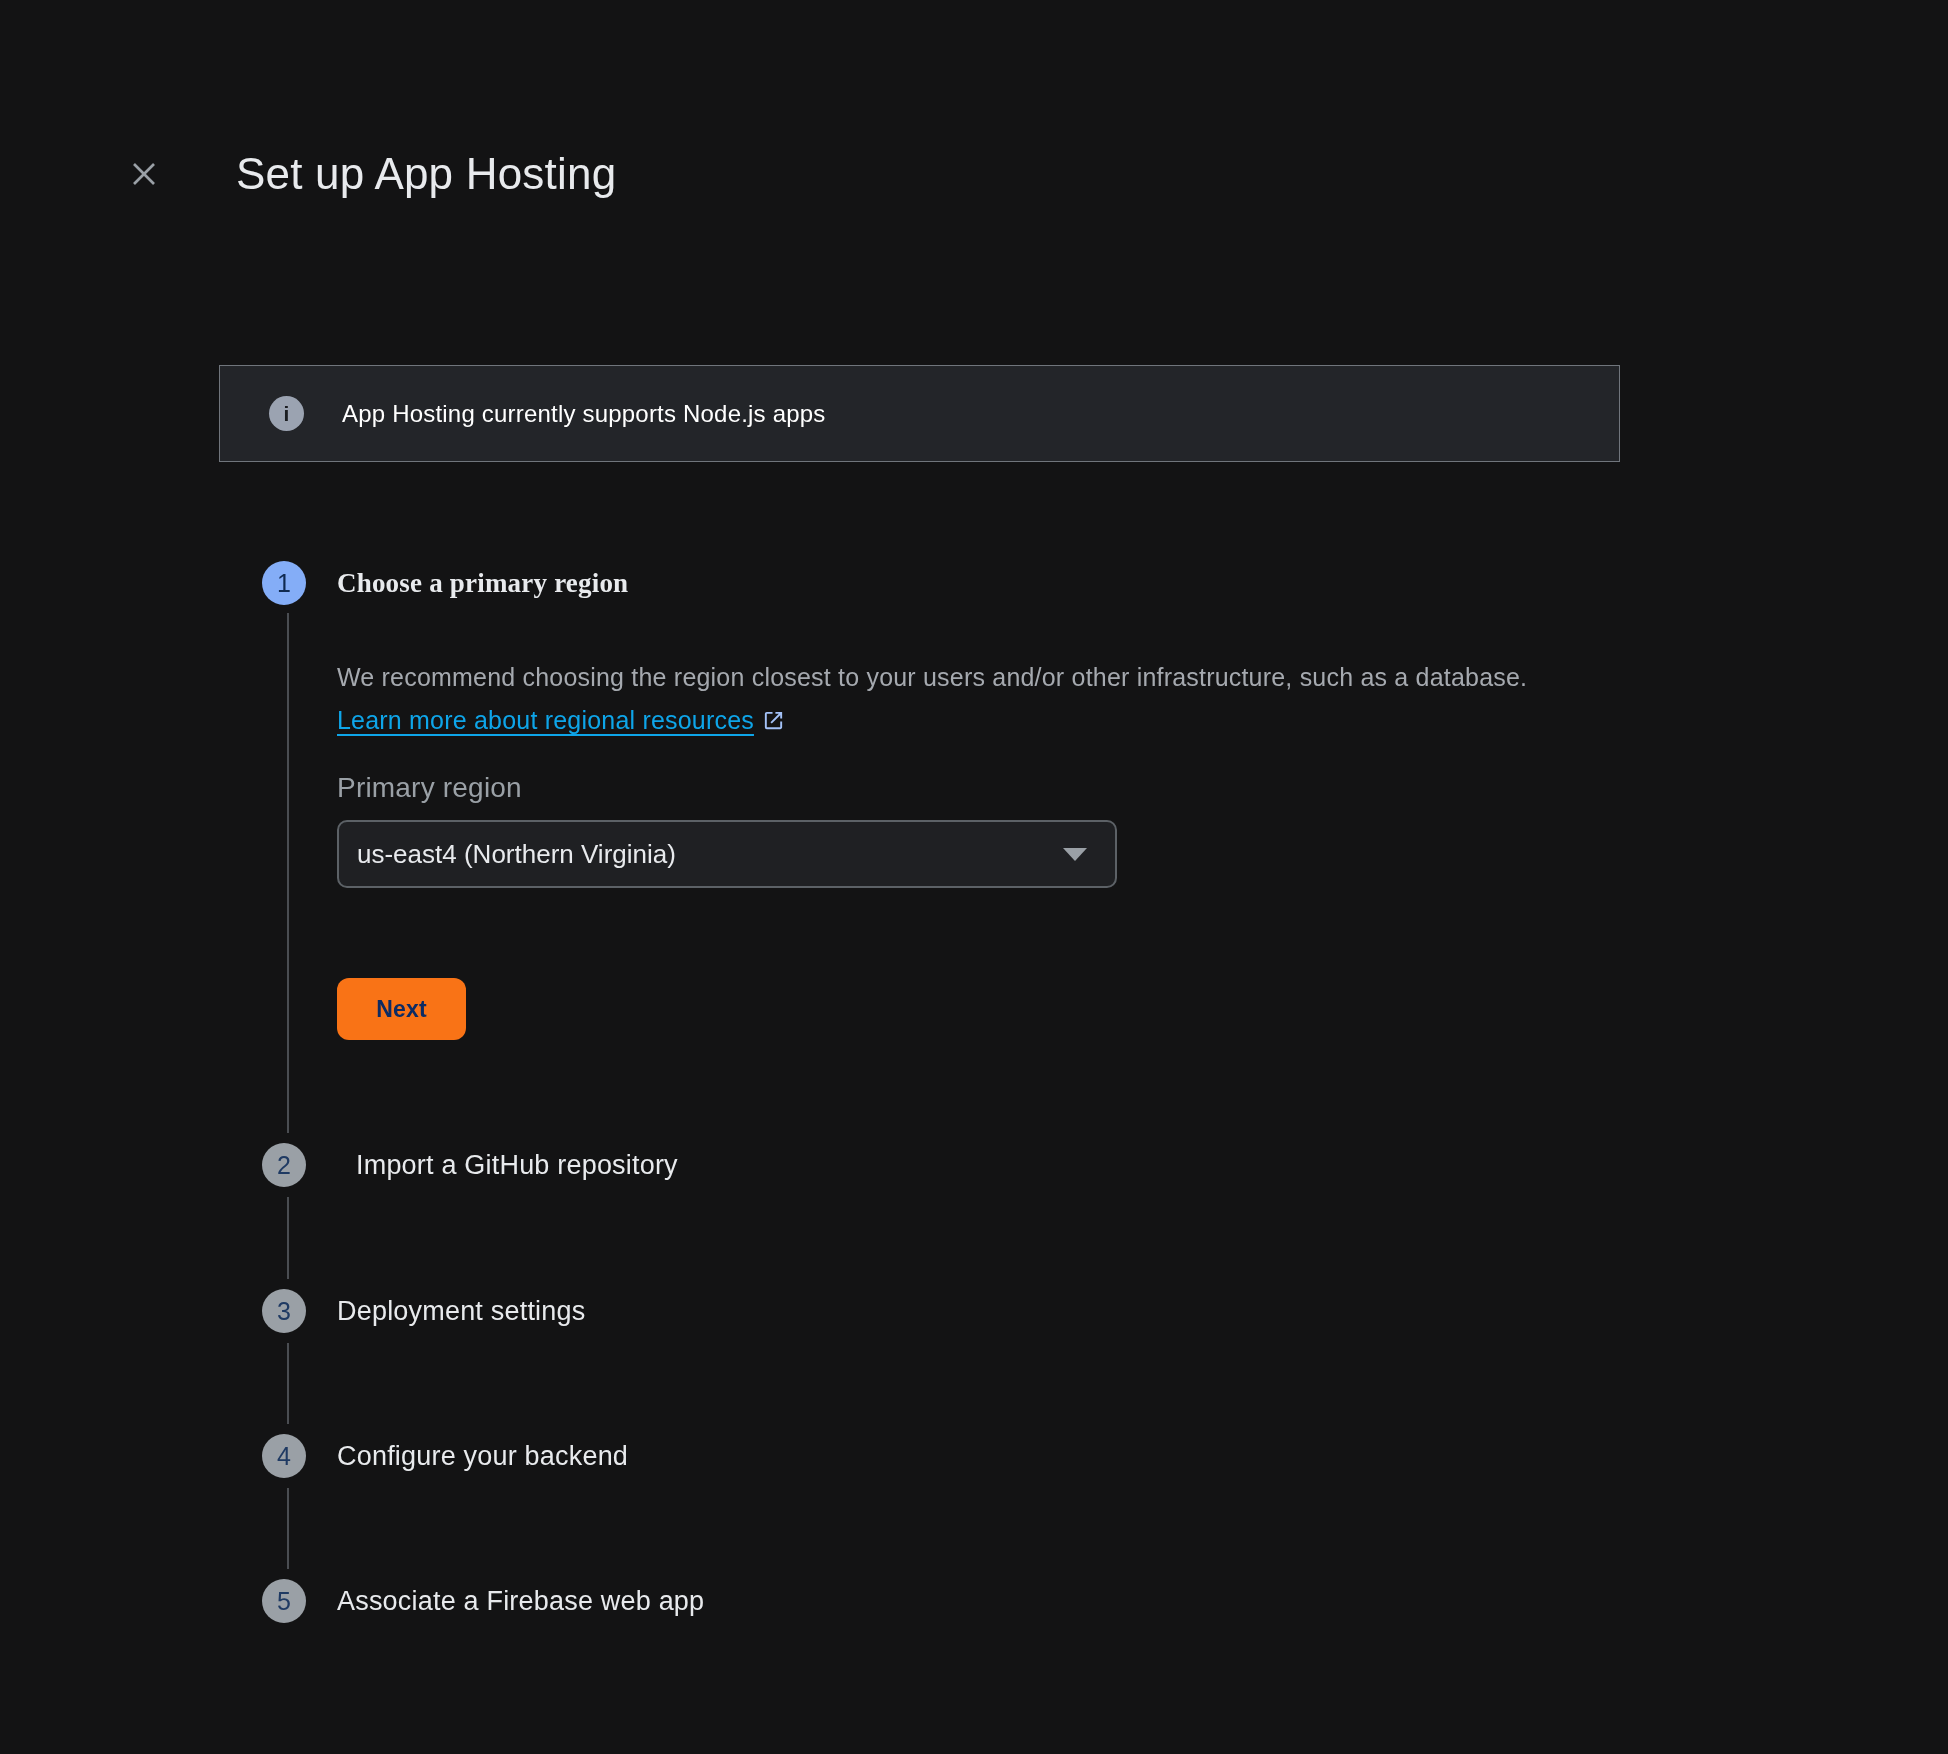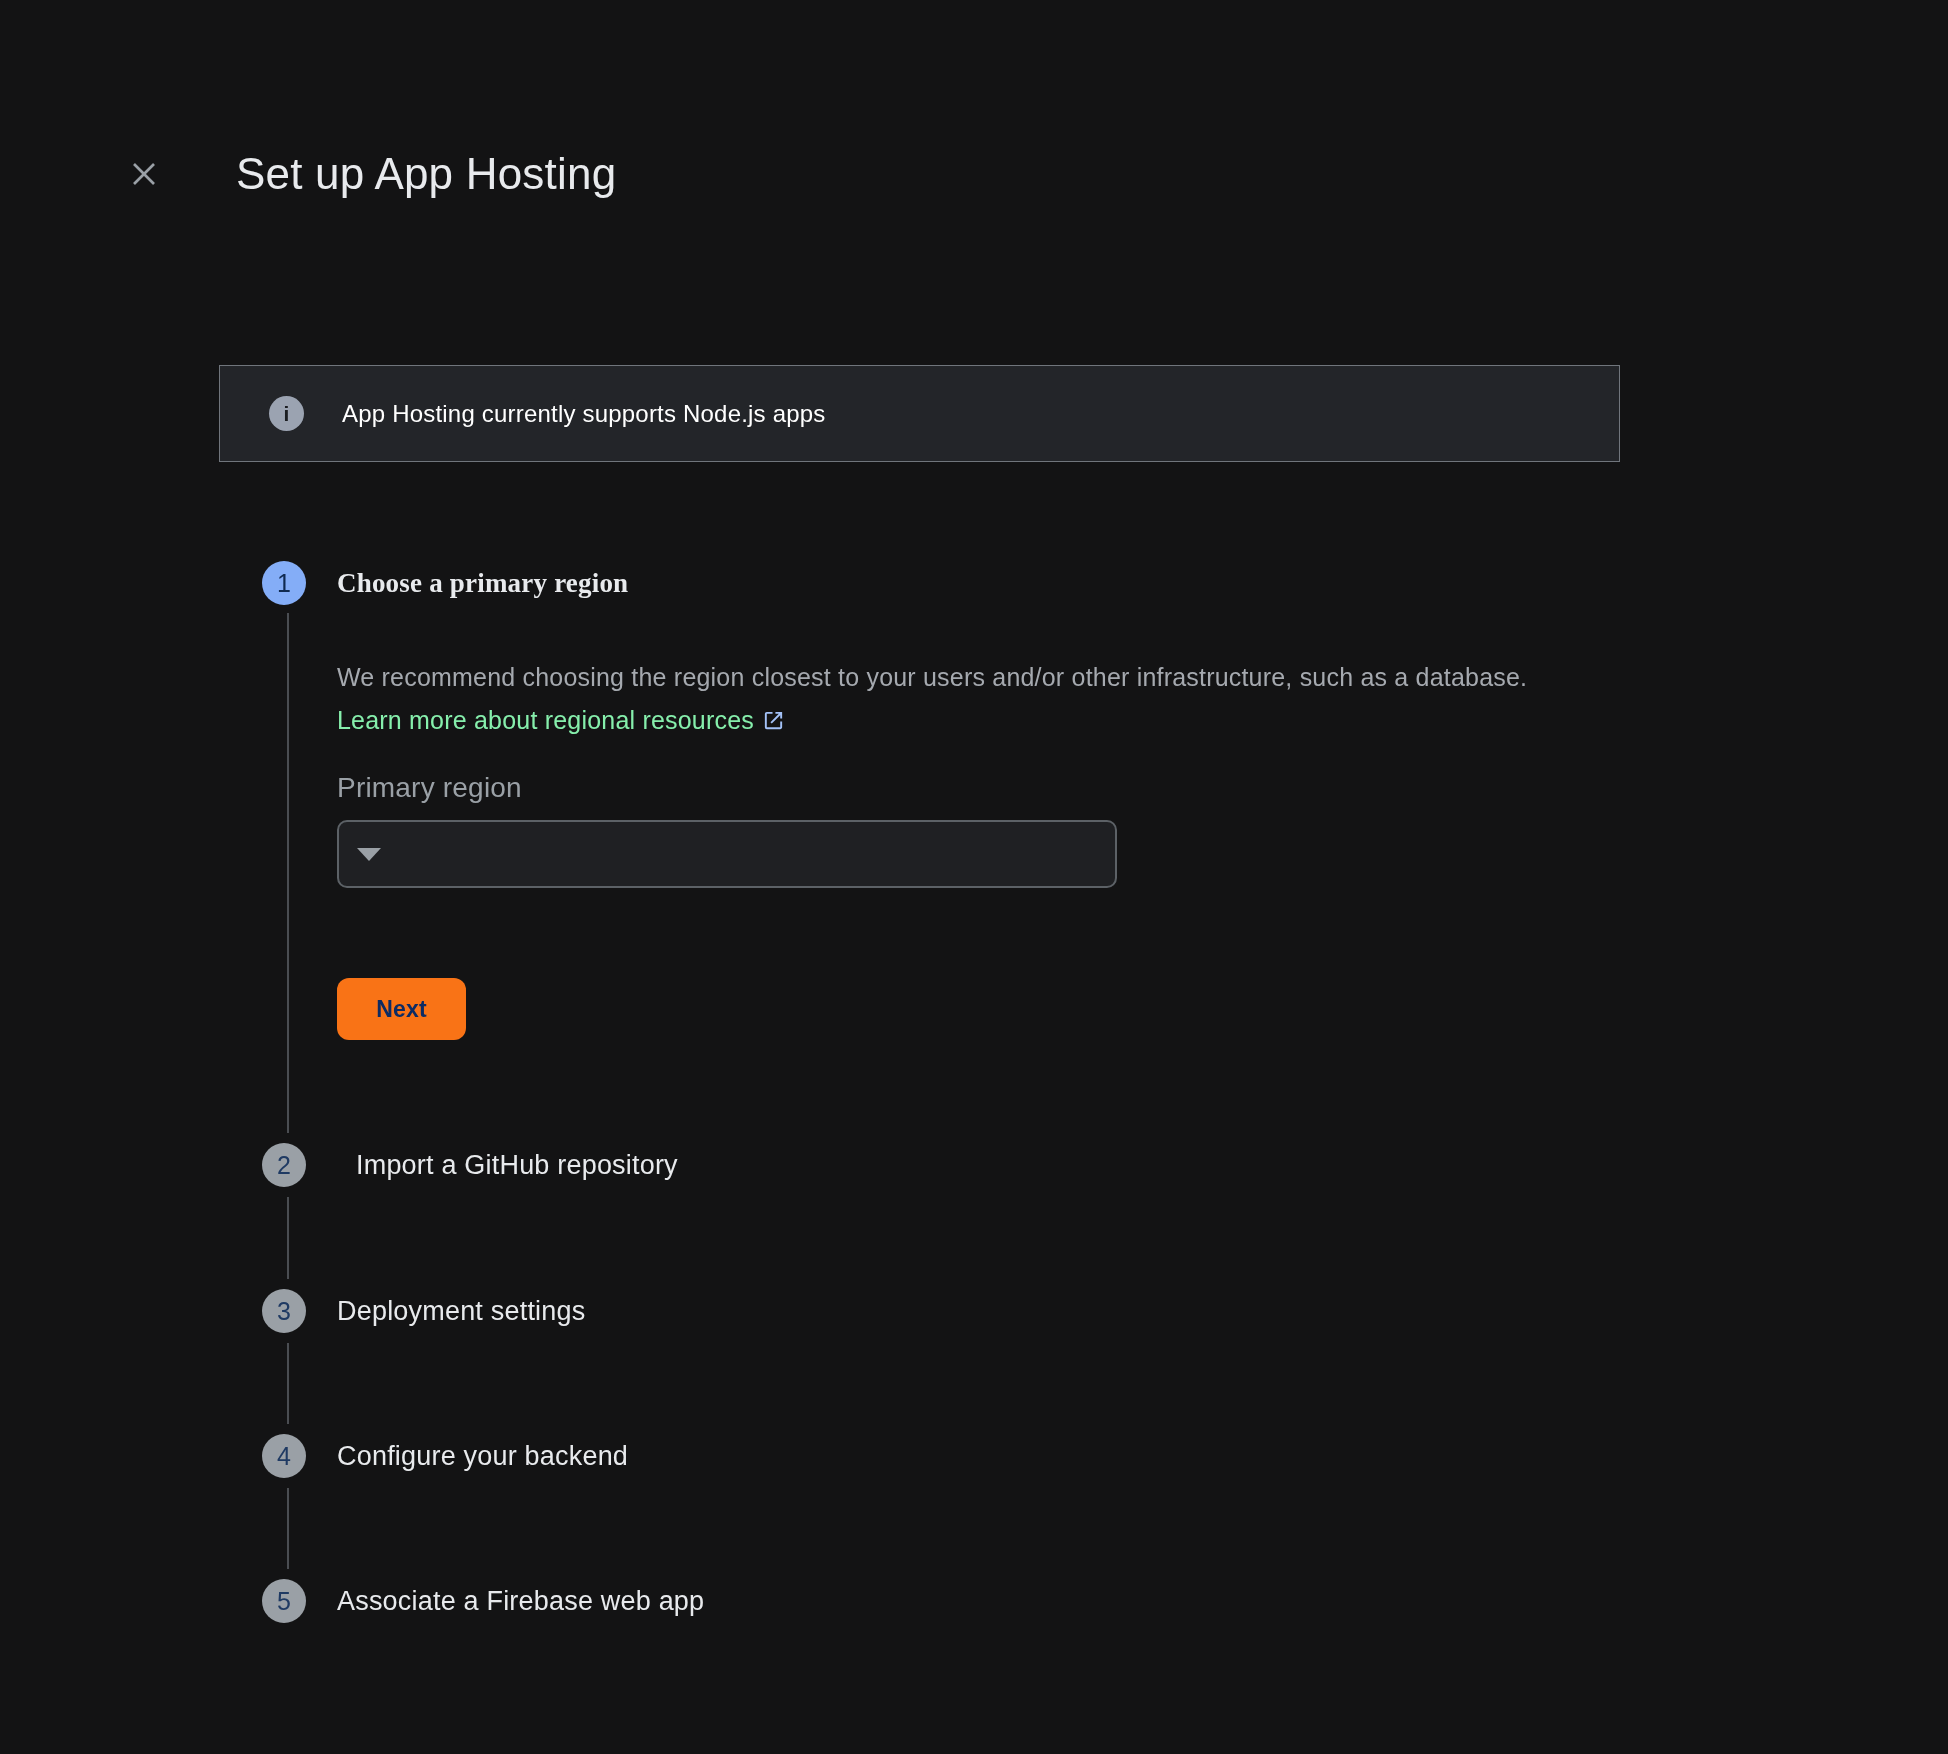--- a/index.html
+++ b/index.html
@@ -65,21 +65,21 @@
     left: 287px; width: 2px; background: #4a4d52;
   }
 
   
   .description {
     left: 337px; top: 656px; width: 1205px;
     font-size: 25px; line-height: 43px; color: #a5a9af;
     letter-spacing: 0.2px;
   }
   .learn-link {
-    color: #86efac; 
+    color: #0ea5e9; text-decoration: underline;
     text-underline-offset: 5px; cursor: pointer;
   }
   .ext-icon { display: inline-block; vertical-align: -3px; margin-left: 8px; }
 
   .field-label {
     left: 337px; top: 772px;
     font-size: 28px; color: #9aa0a6; letter-spacing: 0.2px;
   }
   .dropdown {
     left: 337px; top: 820px; width: 780px; height: 68px;
@@ -152,16 +152,17 @@
   <a class="learn-link"><span>Learn more about regional resources</span></a><span class="ext-icon">
     <svg width="23" height="23" viewBox="0 0 24 24">
       <path d="M19 19H5V5h6V3H5a2 2 0 0 0-2 2v14a2 2 0 0 0 2 2h14c1.1 0 2-.9 2-2v-6h-2v6zM14 3v2h3.59l-8.8 8.8 1.41 1.41L19 6.41V10h2V3h-7z" fill="#a4c2f8"></path>
     </svg>
   </span>
 </div>
 
 <div class="abs field-label">Primary region</div>
 
 <div class="abs dropdown">
+  <span class="dropdown-value">us-east4 (Northern Virginia)</span>
   <span class="caret"></span>
 </div>
 
 <button class="abs next-btn">Next</button>
 
 </body></html>

